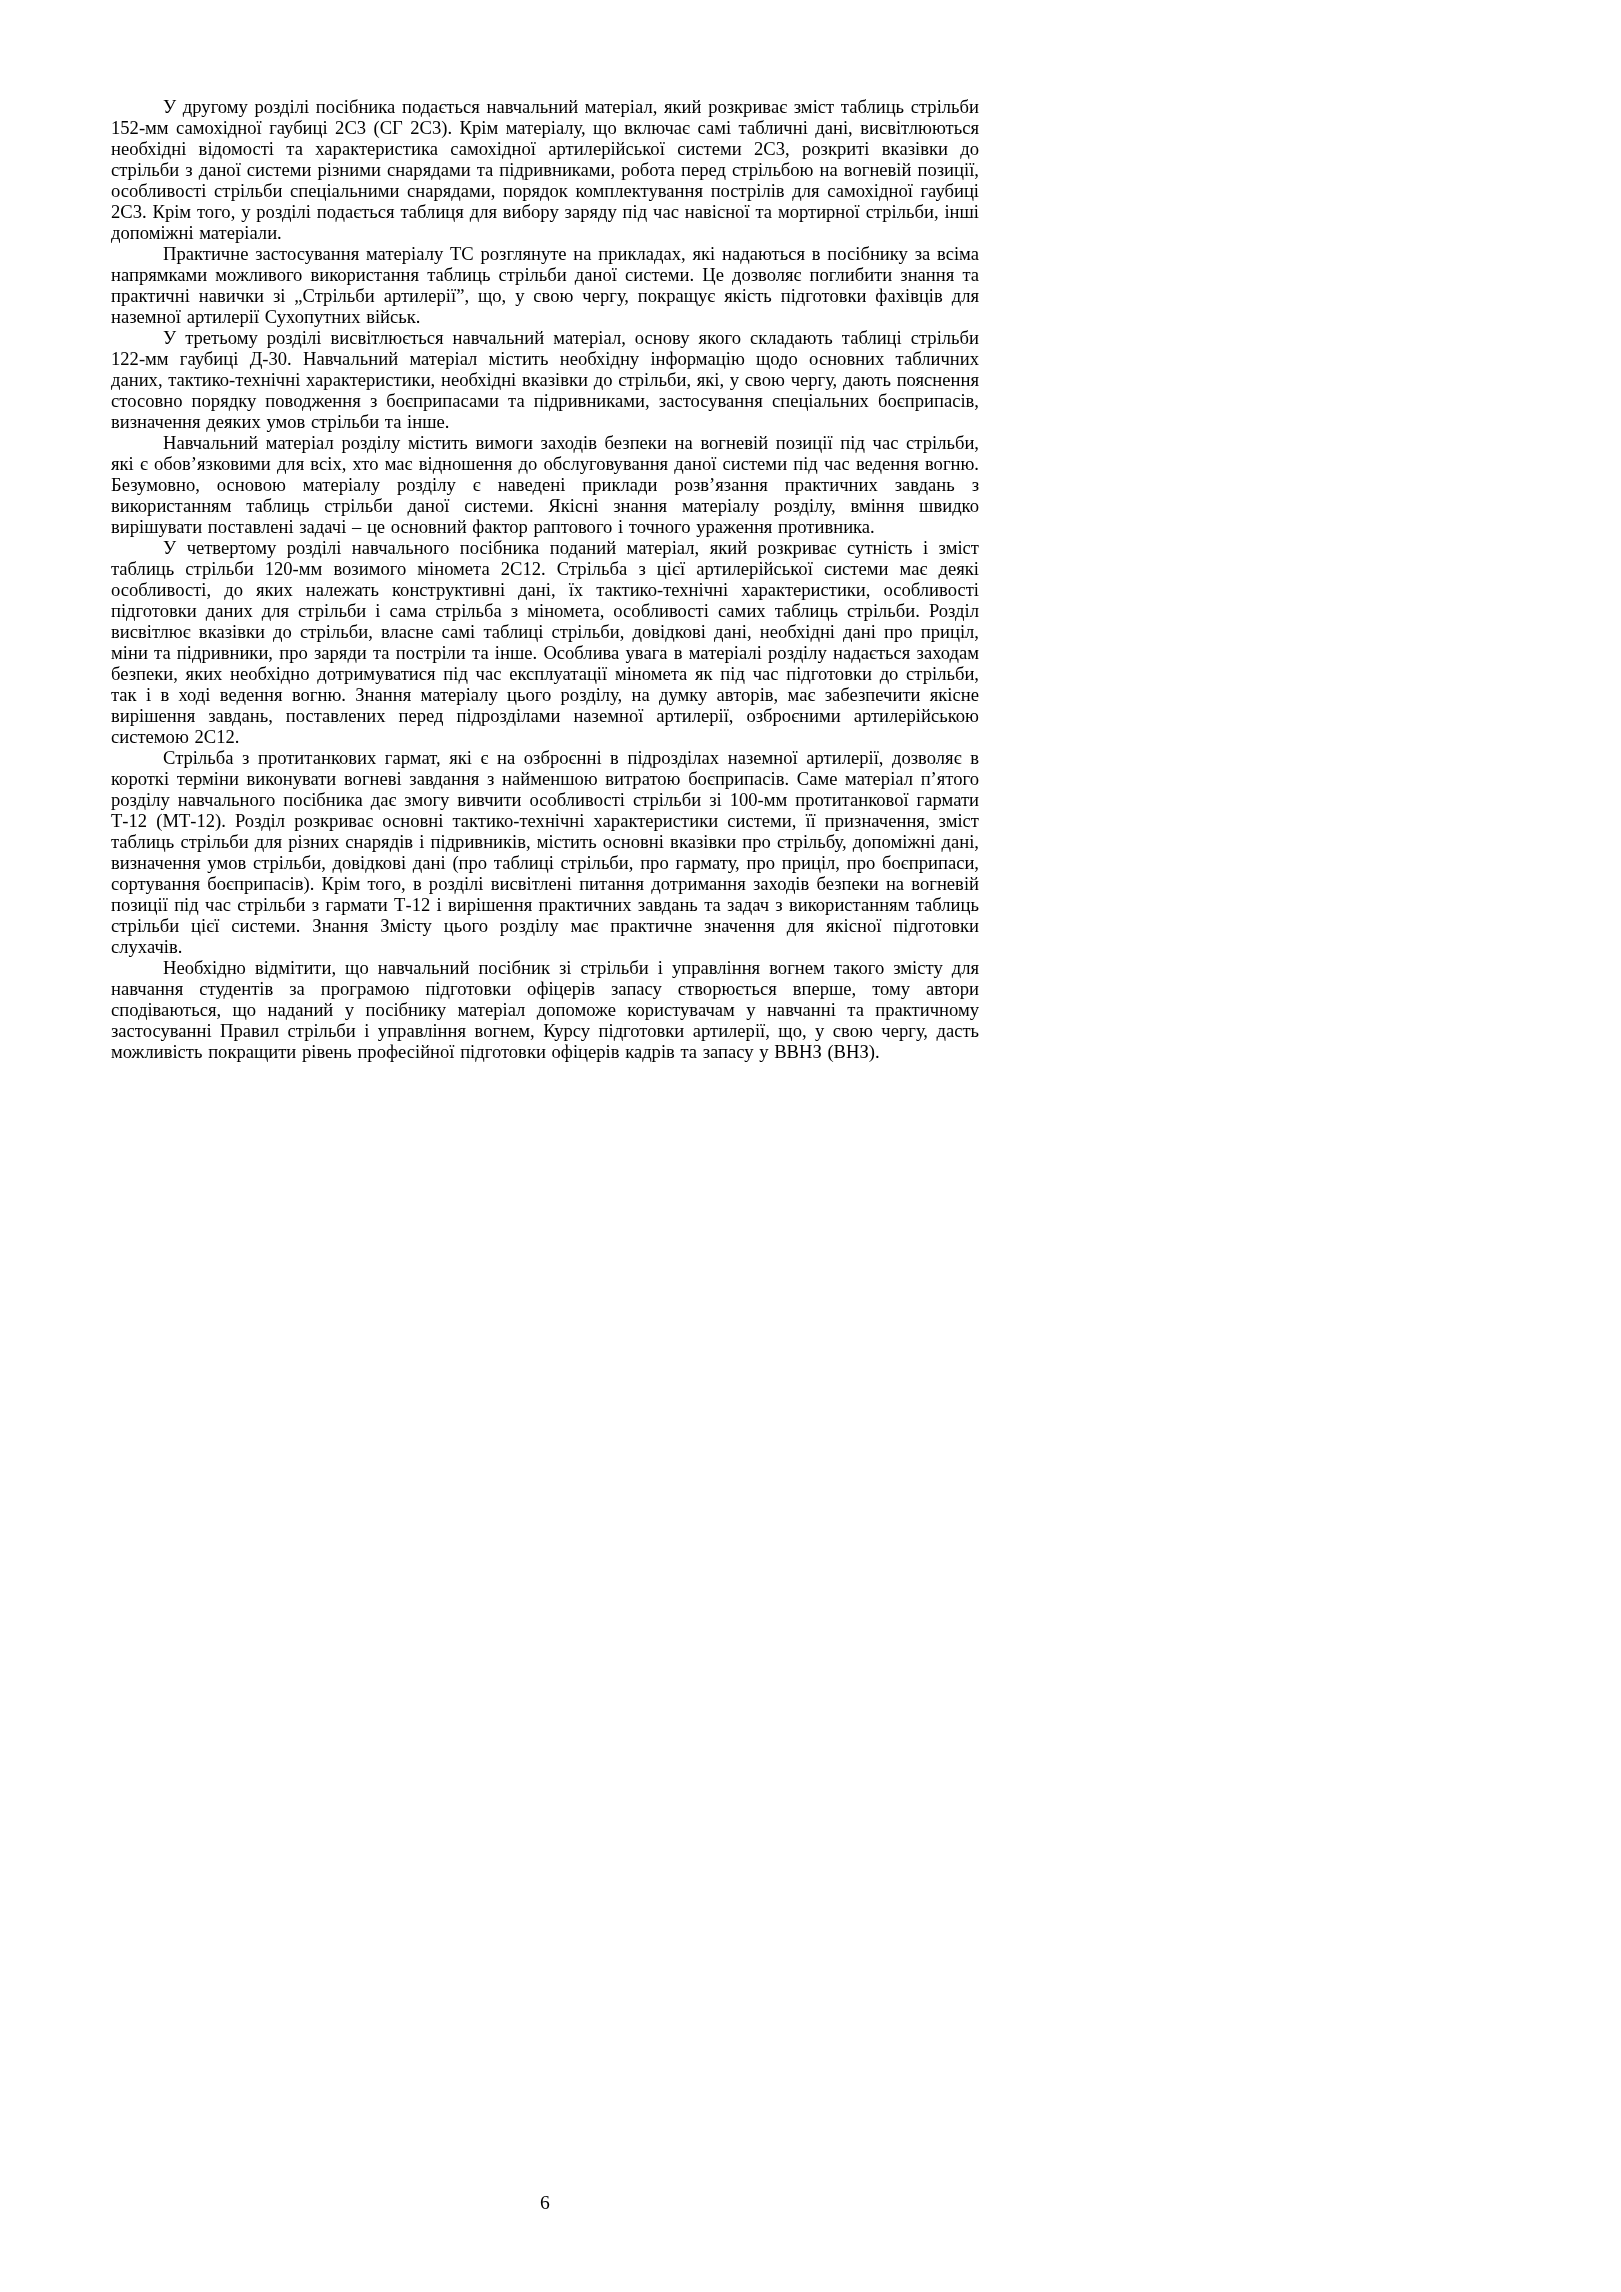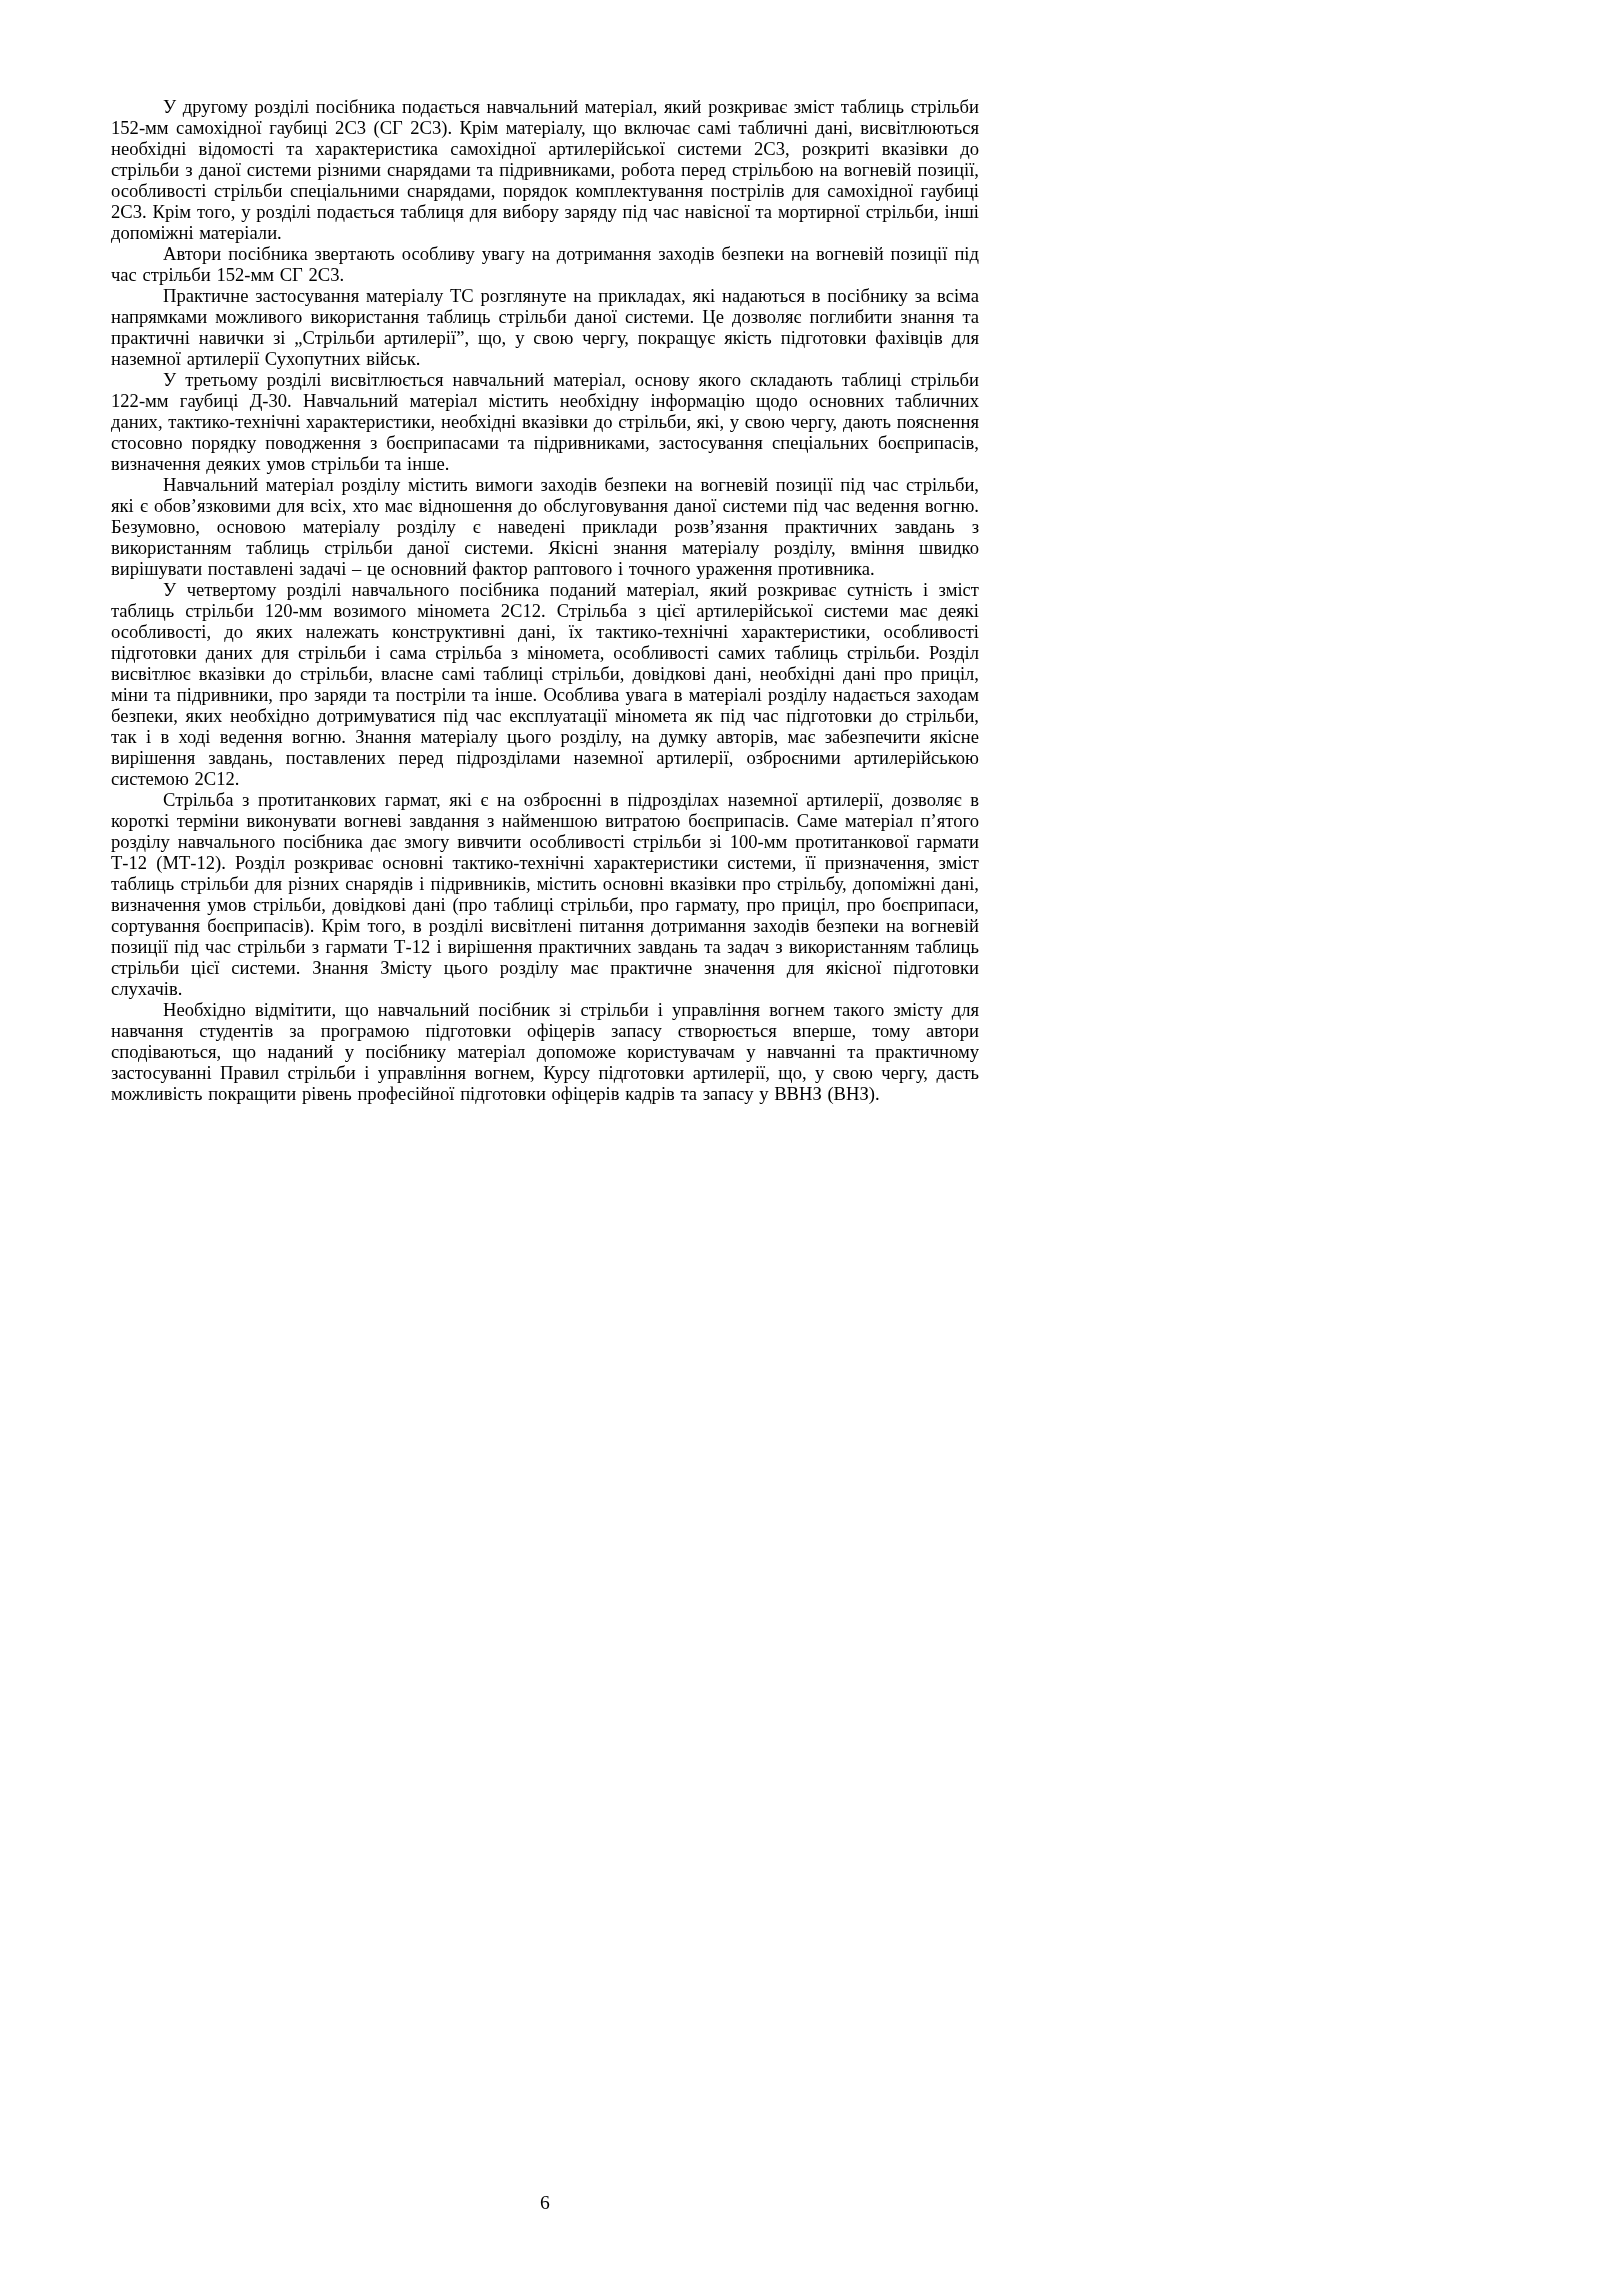--- a/index.html
+++ b/index.html
@@ -43,21 +43,20 @@
     font-size: 19.6px;
     color: #000000;
   }
 </style>
 </head>
 <body>
 
 <div class="page">
   <main class="text-block" id="text-block">
       <p class="para">У другому розділі посібника подається навчальний матеріал, який розкриває зміст таблиць стрільби 152-мм самохідної гаубиці 2С3 (СГ 2С3). Крім матеріалу, що включає самі табличні дані, висвітлюються необхідні відомості та характеристика самохідної артилерійської системи 2С3, розкриті вказівки до стрільби з даної системи різними снарядами та підривниками, робота перед стрільбою на вогневій позиції, особливості стрільби спеціальними снарядами, порядок комплектування пострілів для самохідної гаубиці 2С3. Крім того, у розділі подається таблиця для вибору заряду під час навісної та мортирної стрільби, інші допоміжні матеріали.</p>
-      <p class="para">Автори посібника звертають особливу увагу на дотримання заходів безпеки на вогневій позиції  під час стрільби 152-мм СГ 2С3.</p>
       <p class="para">Практичне застосування матеріалу ТС розглянуте на прикладах, які надаються в посібнику за всіма напрямками можливого використання таблиць стрільби даної системи. Це дозволяє поглибити знання та практичні навички зі „Стрільби артилерії”, що, у свою чергу, покращує якість підготовки фахівців для наземної артилерії Сухопутних військ.</p>
       <p class="para">У третьому розділі висвітлюється навчальний матеріал, основу якого складають таблиці стрільби 122-мм гаубиці Д-30. Навчальний матеріал містить необхідну інформацію щодо основних табличних даних, тактико-технічні характеристики, необхідні вказівки до стрільби, які, у свою чергу, дають пояснення стосовно порядку поводження з боєприпасами та підривниками, застосування спеціальних боєприпасів, визначення деяких умов стрільби та інше.</p>
       <p class="para">Навчальний матеріал розділу містить вимоги заходів безпеки на вогневій позиції під час стрільби, які є обов’язковими для всіх, хто має відношення до обслуговування даної системи під час ведення вогню. Безумовно, основою матеріалу розділу є наведені приклади розв’язання практичних завдань з використанням таблиць стрільби даної системи. Якісні знання матеріалу розділу, вміння швидко вирішувати поставлені задачі – це основний фактор раптового і точного ураження противника.</p>
       <p class="para">У четвертому розділі навчального посібника поданий матеріал, який розкриває сутність і зміст таблиць стрільби 120-мм возимого міномета 2С12. Стрільба з цієї артилерійської системи має деякі особливості, до яких належать конструктивні дані, їх тактико-технічні характеристики, особливості підготовки даних для стрільби і сама стрільба з міномета, особливості самих таблиць стрільби. Розділ висвітлює вказівки до стрільби, власне самі таблиці стрільби, довідкові дані, необхідні дані про приціл, міни та підривники, про заряди та постріли та інше. Особлива увага в матеріалі розділу надається заходам безпеки, яких необхідно дотримуватися під час експлуатації міномета як під час підготовки до стрільби, так і в ході ведення вогню. Знання матеріалу цього розділу, на думку авторів, має забезпечити якісне вирішення завдань, поставлених перед підрозділами наземної артилерії, озброєними артилерійською системою 2С12.</p>
       <p class="para">Стрільба з протитанкових гармат, які є на озброєнні в підрозділах наземної артилерії, дозволяє в короткі терміни виконувати вогневі завдання з найменшою витратою боєприпасів. Саме матеріал п’ятого розділу навчального посібника дає змогу вивчити особливості стрільби зі 100-мм протитанкової гармати Т-12 (МТ-12). Розділ розкриває основні тактико-технічні характеристики системи, її призначення, зміст таблиць стрільби для різних снарядів і підривників, містить основні вказівки про стрільбу, допоміжні дані, визначення умов стрільби, довідкові дані (про таблиці стрільби, про гармату, про приціл, про боєприпаси, сортування боєприпасів). Крім того, в розділі висвітлені питання дотримання заходів безпеки на вогневій позиції під час стрільби з гармати Т-12 і вирішення практичних завдань та задач з використанням таблиць стрільби цієї системи. Знання Змісту цього розділу має практичне значення для якісної підготовки слухачів.</p>
       <p class="para">Необхідно відмітити, що навчальний посібник зі стрільби і управління вогнем такого змісту для навчання студентів за програмою підготовки офіцерів запасу створюється вперше, тому автори сподіваються, що наданий у посібнику матеріал допоможе користувачам у навчанні та практичному застосуванні Правил стрільби і управління вогнем, Курсу підготовки артилерії, що, у свою чергу, дасть можливість покращити рівень професійної підготовки офіцерів кадрів та запасу у ВВНЗ (ВНЗ).</p>
     </main>
   <footer class="page-footer">
     <span class="page-number">6</span>
   </footer>

